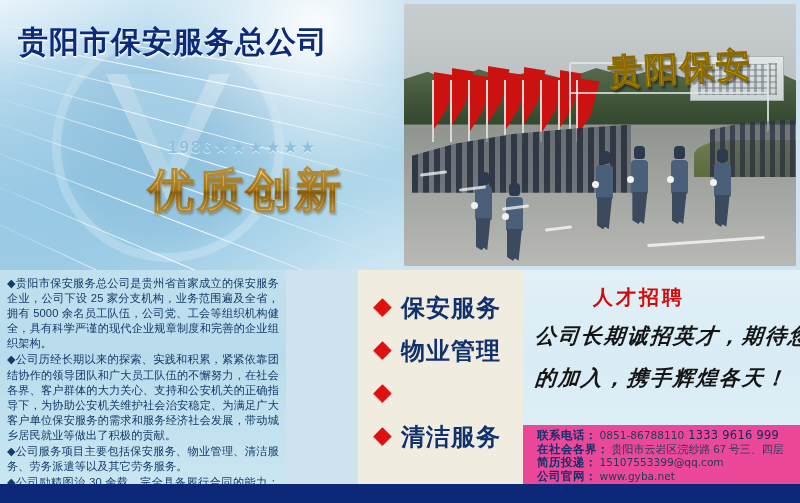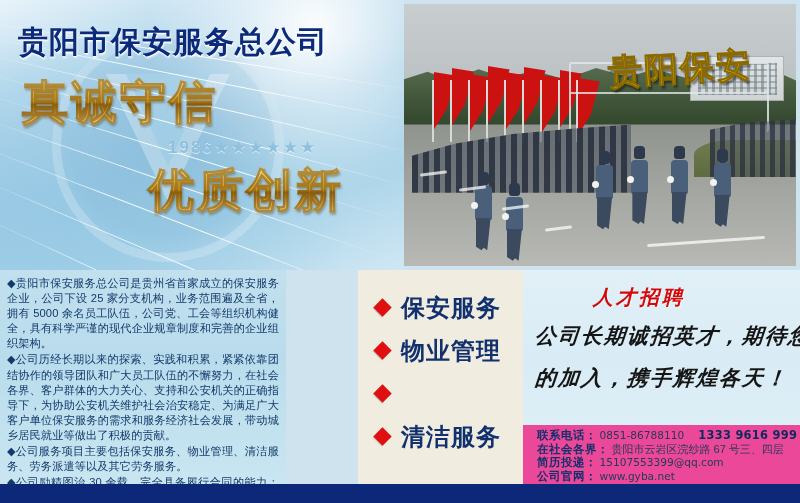--- a/index.html
+++ b/index.html
@@ -167,41 +167,41 @@
 
   
   .recruit{
     position:absolute;left:523px;top:270px;width:277px;height:155px;
     background:linear-gradient(180deg,#e2f0f7 0%,#d9ecf5 55%,#dceef6 100%);
   }
   .recruit-title{
     position:absolute;left:70px;top:14px;
     font-size:20px;font-weight:bold;color:#d40a0a;letter-spacing:3px;
     font-family:"DejaVu Serif","Liberation Serif",serif;
-    font-style:italic;white-space:nowrap;
+    white-space:nowrap;
     text-shadow:1px 1px 0 rgba(255,255,255,.5);
   }
   .recruit-line{
     position:absolute;left:12px;font-size:21px;color:#151515;letter-spacing:2px;
     font-family:"DejaVu Serif","Liberation Serif",serif;
     font-style:italic;font-weight:bold;white-space:nowrap;
     transform:skewX(-5deg);
   }
   .recruit-line.r1{top:52px;}
   .recruit-line.r2{top:94px;}
 
   .contact{
     position:absolute;left:523px;top:425px;width:277px;height:59px;
     background:#ec4899;box-sizing:border-box;padding:4px 0 0 14px;
   }
   .crow{display:flex;align-items:baseline;line-height:13.6px;white-space:nowrap;}
   .ckey{font-size:11.5px;font-weight:bold;color:#12306c;letter-spacing:.5px;}
   .ccolon{font-size:11.5px;font-weight:bold;color:#12306c;margin-right:3px;}
   .cval{font-size:10.6px;color:#233a58;font-family:"DejaVu Sans",sans-serif;}
-  .cval.strong{font-size:11.4px;font-weight:bold;color:#0d2a5e;margin-left:14px;letter-spacing:.3px;}
+  .cval.strong{font-size:11.4px;font-weight:normal;color:#0d2a5e;margin-left:4px;letter-spacing:.3px;}
   .cval.cn{font-family:"Liberation Sans",sans-serif;font-size:11px;color:#1b3congo;}
 
   
   .footbar{
     position:absolute;left:0;bottom:0;width:800px;height:19px;background:#0d2878;
   }
 </style>
 </head>
 <body>
 
@@ -216,21 +216,20 @@
         <i></i>
         <i></i>
         <i></i>
         <i></i>
         <i></i>
         <i></i>
         <i></i>
         <i></i>
     </div>
     <div class="co-title">贵阳市保安服务总公司</div>
-    <div class="slogan1">真诚守信</div>
     <div class="year-stars">1986★★★★★★</div>
     <div class="slogan2">优质创新</div>
   </div>
 
   <div class="hero-photo">
     <div class="sky"></div>
     <div class="treeline"></div>
     <div class="building"></div>
     <div class="ground"></div>
     <div class="grass"></div>

